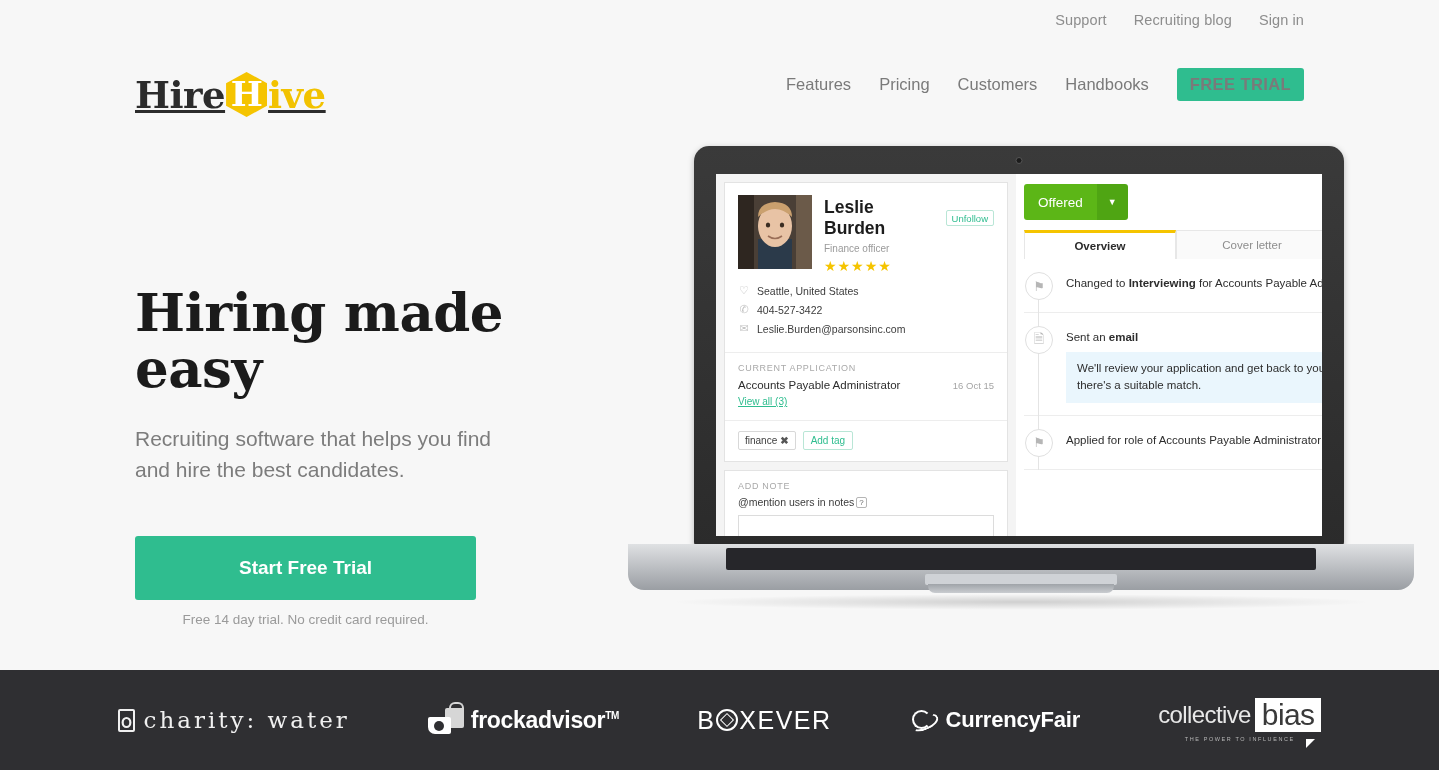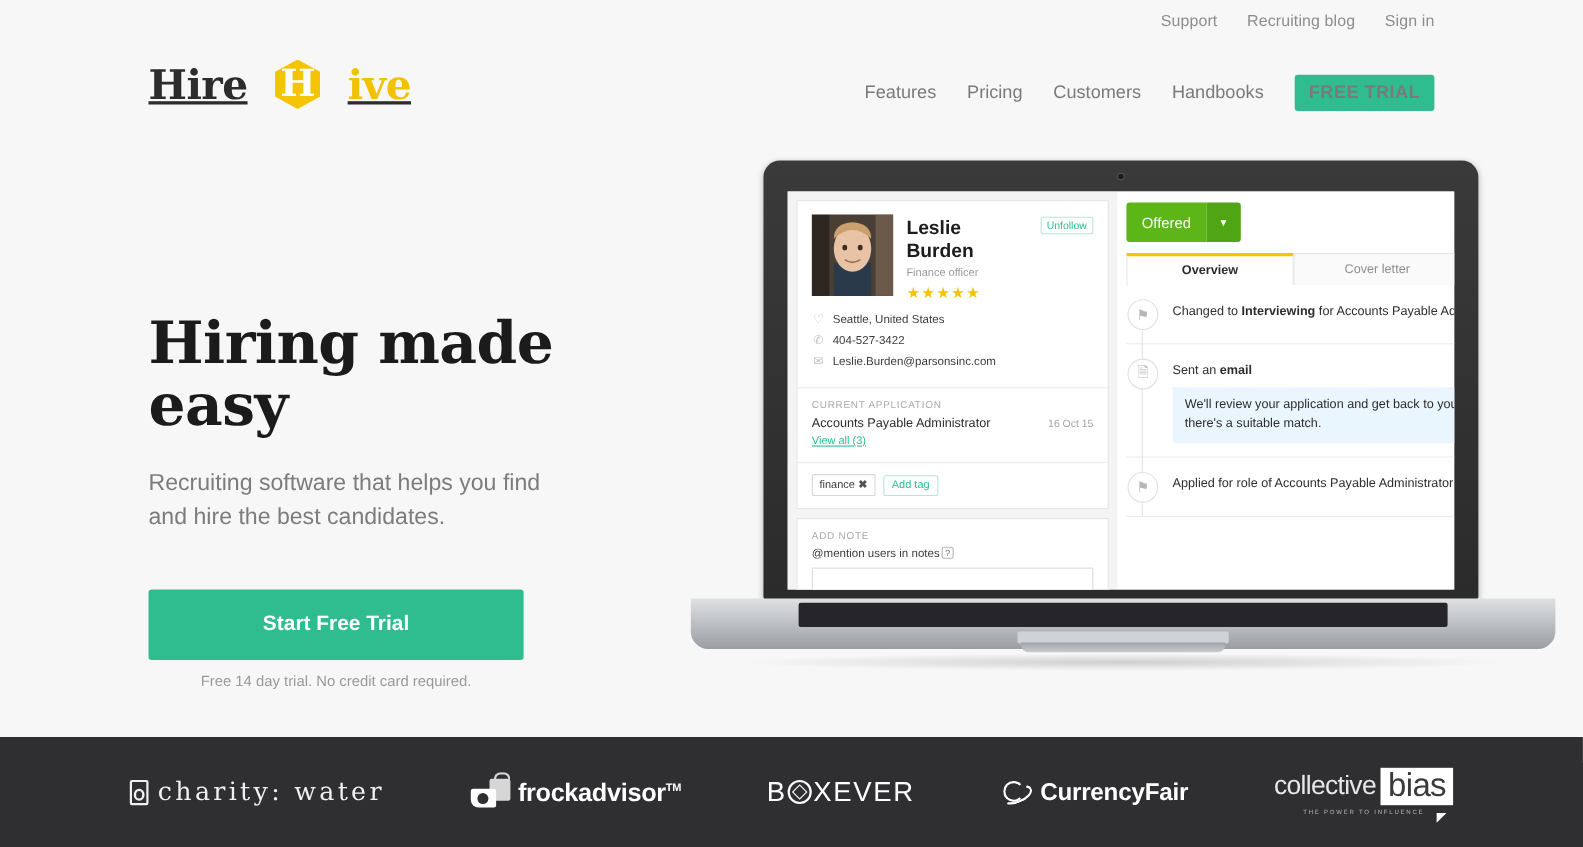--- a/index.html
+++ b/index.html
@@ -19,24 +19,24 @@
   }
   .topbar a {
     font-size: 14.5px; color: #8d8d8d; text-decoration: none; letter-spacing: .1px;
   }
 
   
   .header {
     position: absolute; top: 48px; left: 0; width: 1439px; height: 72px;
   }
   .logo {
-    position: absolute; left: 135px; top: 6px;
+    position: absolute; left: 135px; top: 24px;
     font-family: "DejaVu Serif", "Liberation Serif", serif;
     font-weight: bold; font-size: 37px; color: #2c2c2c;
-    letter-spacing: -0.5px; display: flex; align-items: flex-end; gap: 24px;
+    letter-spacing: -0.5px; display: flex; align-items: flex-end;
   }
   .logo .tail { color: #f2c200; }
   .hexwrap {
     position: relative; display: inline-block;
     width: 41px; height: 45px; margin: 0 1px;
   }
   .hex {
     position: absolute; inset: 0;
     background: #f5c400;
     clip-path: polygon(50% 0%, 100% 25%, 100% 75%, 50% 100%, 0% 75%, 0% 25%);
@@ -131,21 +131,21 @@
     padding: 8px 8px 0 8px;
   }
   .card { background: #fff; border: 1px solid #e3e3e3; }
   .card-top { padding: 12px 13px 11px 13px; }
   .person { display: flex; gap: 12px; }
   .avatar {
     width: 74px; height: 74px; flex: none; overflow: hidden;
     background: #6d5c4d;
   }
   .person-info { padding-top: 2px; }
-  .name-row { display: flex; align-items: flex-start; gap: 7px; }
+  .name-row { display: flex; align-items: center; gap: 7px; }
   .pname { font-size: 17.5px; font-weight: bold; color: #1c1c1c; }
   .badge {
     font-size: 9.5px; color: #2fbd8f; border: 1px solid #b9e6d6;
     border-radius: 2px; padding: 2px 5px 1px 5px; background: #fff;
   }
   .ptitle { font-size: 10px; color: #9a9a9a; margin-top: 4px; }
   .stars { margin-top: 4px; color: #f5c400; font-size: 14px; letter-spacing: 1px; }
   .contact { margin-top: 10px; }
   .crow { display: flex; align-items: center; gap: 7px; margin-bottom: 6px; }
   .crow .glyph { width: 12px; color: #c2c2c2; font-size: 11px; text-align: center; }

